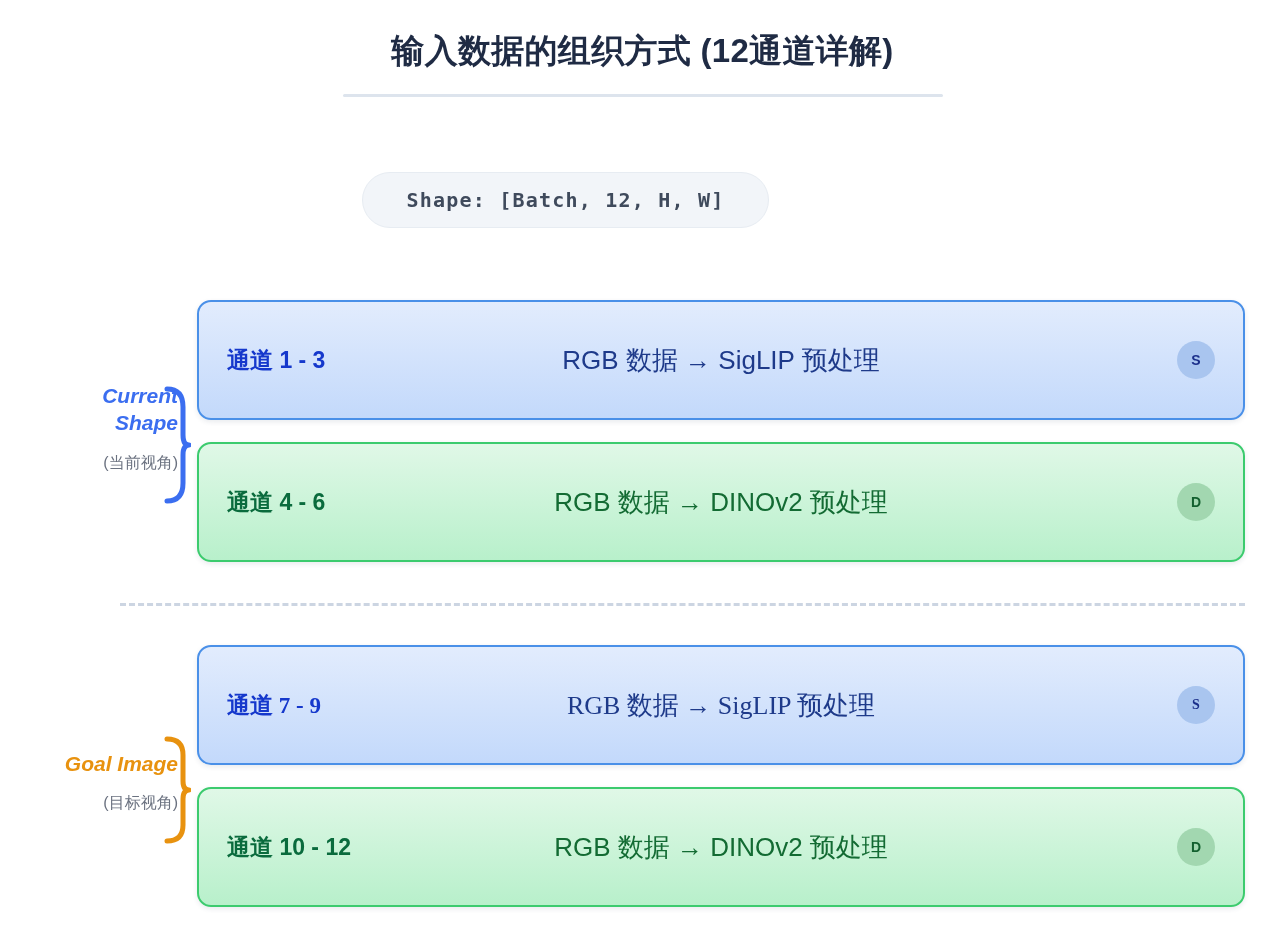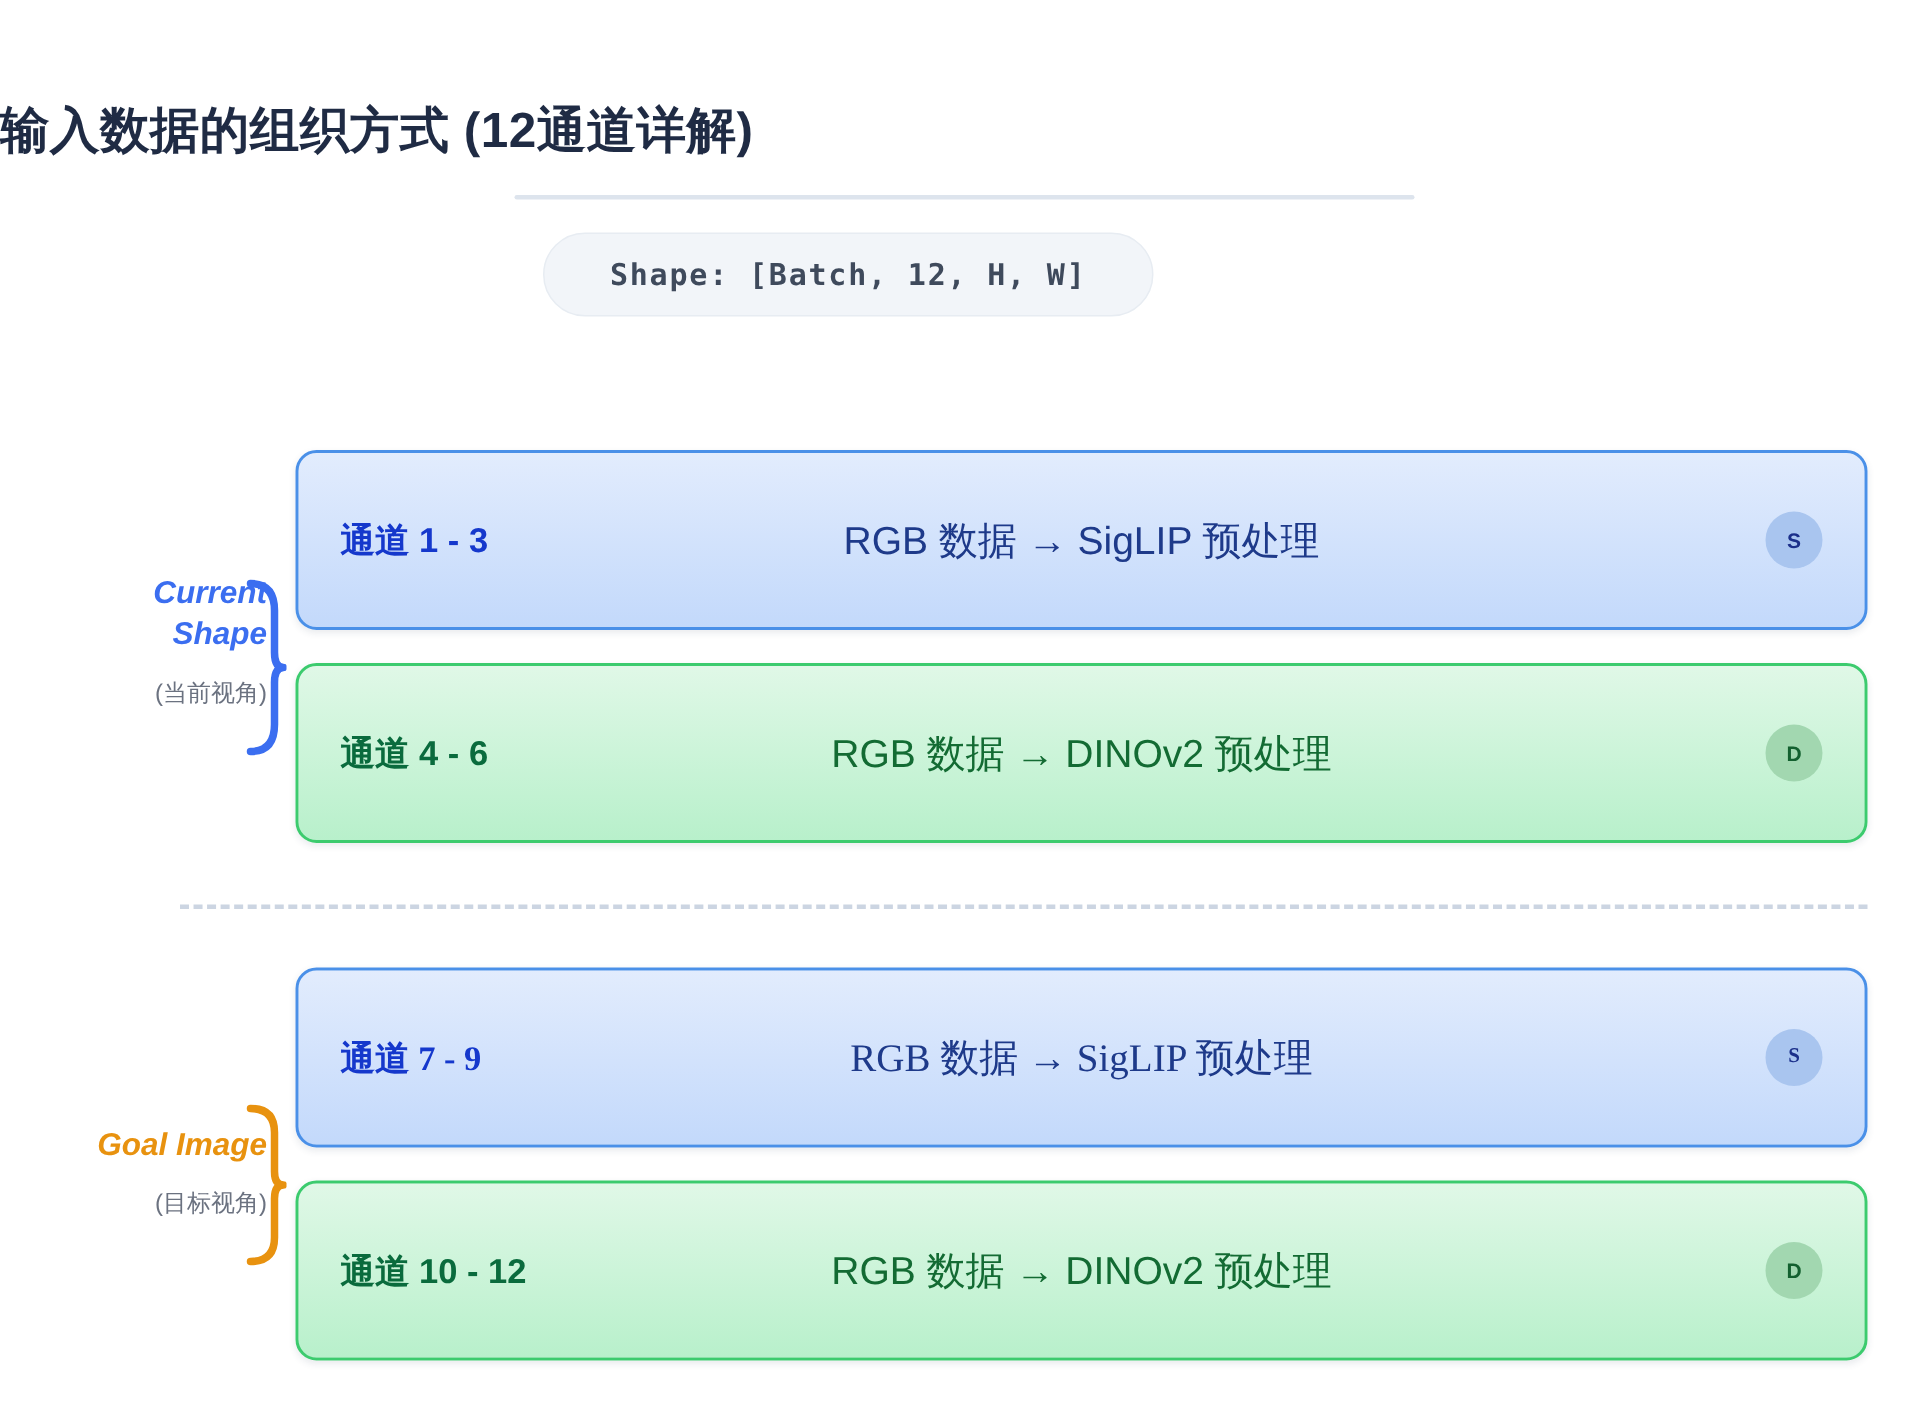--- a/index.html
+++ b/index.html
@@ -17,43 +17,42 @@
     width: 1285px;
     height: 943px;
     background: #ffffff;
   }
 
   
   .header {
     position: absolute;
     top: 0; left: 0;
     width: 1285px;
-    text-align: left;
-    margin-top: 36px;
+    text-align: center;
   }
   .page-title {
     margin-top: 30px;
     font-size: 33px;
     font-weight: bold;
     color: #1f2b44;
     letter-spacing: 0.3px;
     line-height: 1.25;
   }
   .title-rule {
     width: 600px;
     height: 3px;
     background: #dde4ed;
     margin: 23px auto 0 auto;
     border-radius: 2px;
   }
 
   
   .shape-pill-wrap {
     position: absolute;
-    top: 155px; left: 0;
+    top: 172px; left: 0;
     width: 1131px;
     text-align: center;
   }
   .shape-pill {
     display: inline-block;
     background: #f2f5f9;
     border: 1px solid #e7ecf2;
     border-radius: 30px;
     padding: 15px 44px;
     font-family: "DejaVu Sans Mono", "Liberation Mono", monospace;

